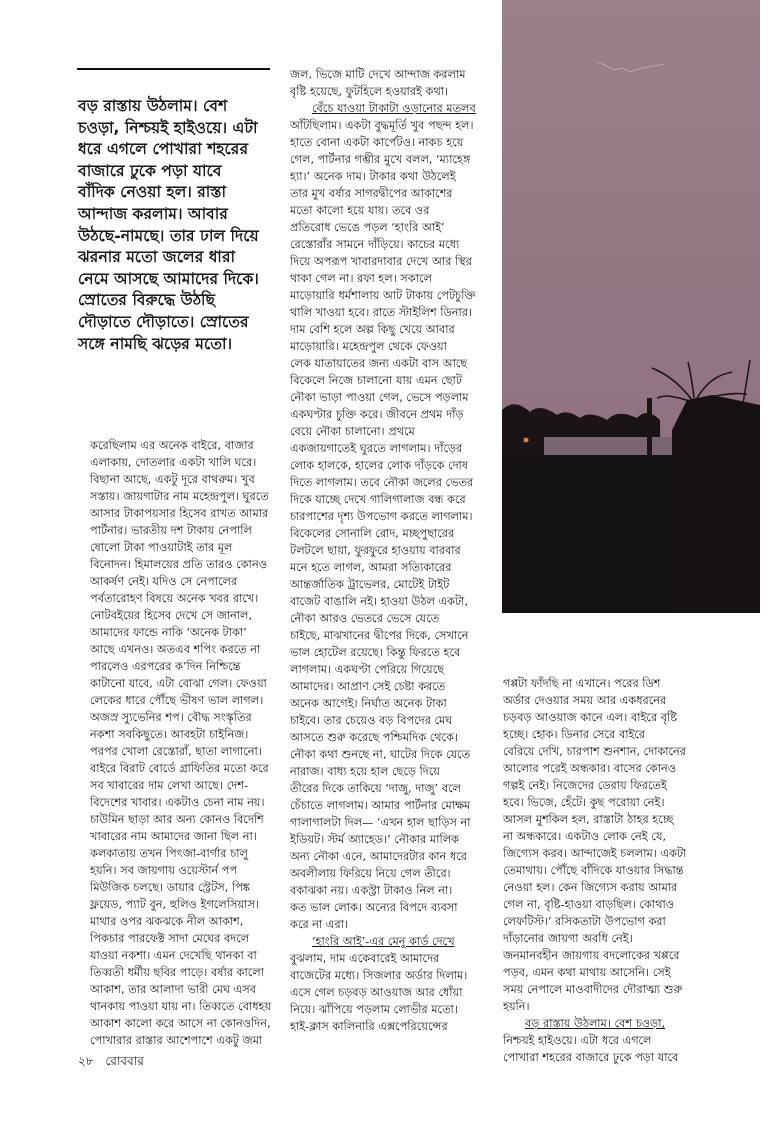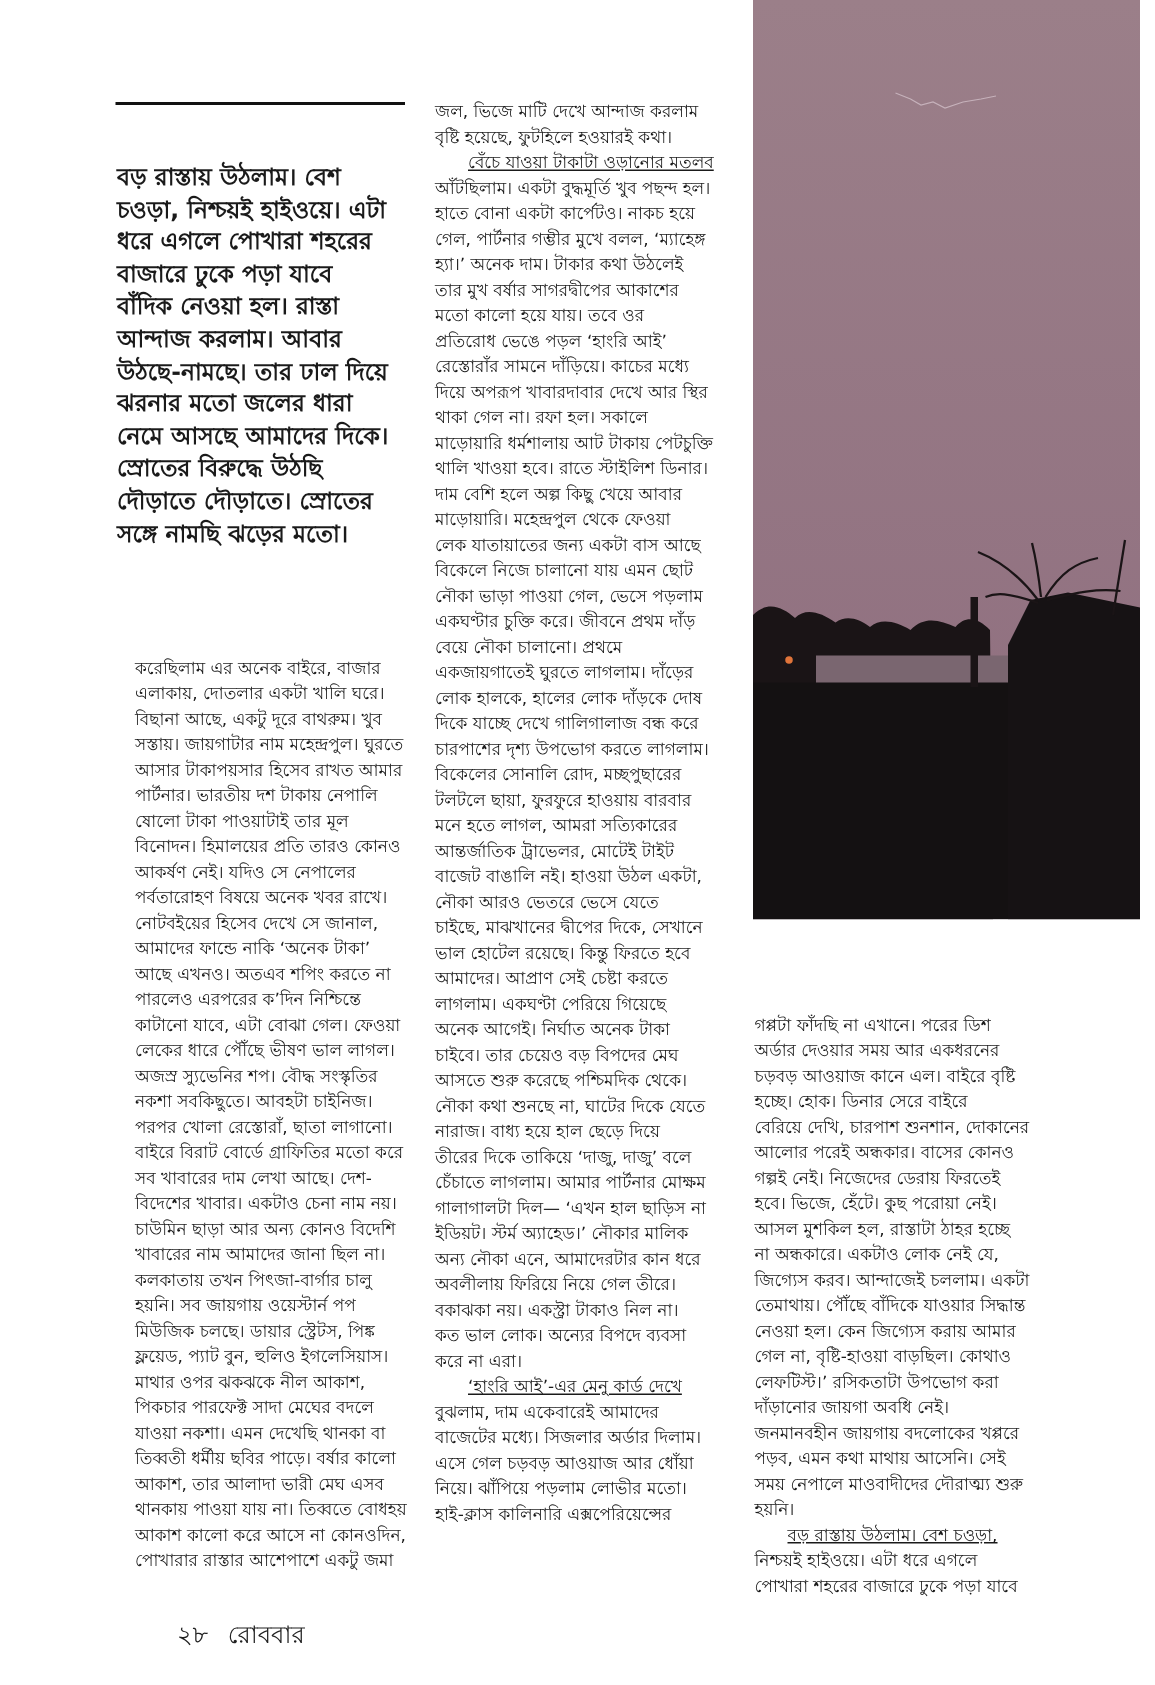--- a/index.html
+++ b/index.html
@@ -5,24 +5,24 @@
   html, body { margin: 0; padding: 0; background: #ffffff; }
   body { width: 770px; height: 1123px; position: relative; overflow: hidden;
          font-family: "DejaVu Sans", sans-serif; color: #1a1a1a; }
   .col { position: absolute; font-size: 11.3px; line-height: 17.0px; }
   .col p { margin: 0; white-space: nowrap; }
   .col p.indent { text-indent: 22px; text-decoration: underline; }
   #col-left { left: 90px; top: 437px; width: 200px; }
   #col-mid  { left: 290px; top: 66px; width: 212px; }
   #col-right{ left: 503px; top: 631px; width: 260px; margin-top: 44px; }
   #pull-rule { position: absolute; left: 77px; top: 68px; width: 193px; height: 2px; background: #111; }
-  #pull-quote { position: absolute; left: 78px; top: 108px; width: 200px;
+  #pull-quote { position: absolute; left: 78px; top: 96px; width: 200px;
                 font-size: 15.6px; line-height: 21.6px; font-weight: bold; }
   #pull-quote p { margin: 0; white-space: nowrap; }
-  #folio { position: absolute; left: 78px; top: 1077px; font-size: 16px; color: #222; margin-left: 40px; }
+  #folio { position: absolute; left: 78px; top: 1052px; font-size: 12px; color: #222; }
   #folio span { margin-right: 8px; }
   #photo { position: absolute; left: 502px; top: 0; width: 258px; height: 613px; overflow: hidden; }
   #photo svg { display: block; }
 </style>
 </head>
 <body>
 
 <div id="photo">
   <svg id="photo-svg" width="258" height="613" viewBox="0 0 258 613">
     <defs>
@@ -124,32 +124,33 @@
     <p>থালি খাওয়া হবে। রাতে স্টাইলিশ ডিনার।</p>
     <p>দাম বেশি হলে অল্প কিছু খেয়ে আবার</p>
     <p>মাড়োয়ারি। মহেন্দ্রপুল থেকে ফেওয়া</p>
     <p>লেক যাতায়াতের জন্য একটা বাস আছে</p>
     <p>বিকেলে নিজে চালানো যায় এমন ছোট</p>
     <p>নৌকা ভাড়া পাওয়া গেল, ভেসে পড়লাম</p>
     <p>একঘণ্টার চুক্তি করে। জীবনে প্রথম দাঁড়</p>
     <p>বেয়ে নৌকা চালানো। প্রথমে</p>
     <p>একজায়গাতেই ঘুরতে লাগলাম। দাঁড়ের</p>
     <p>লোক হালকে, হালের লোক দাঁড়কে দোষ</p>
+    <p>দিতে লাগলাম। তবে নৌকা জলের ভেতর</p>
     <p>দিকে যাচ্ছে দেখে গালিগালাজ বন্ধ করে</p>
     <p>চারপাশের দৃশ্য উপভোগ করতে লাগলাম।</p>
     <p>বিকেলের সোনালি রোদ, মচ্ছপুছারের</p>
     <p>টলটলে ছায়া, ফুরফুরে হাওয়ায় বারবার</p>
     <p>মনে হতে লাগল, আমরা সত্যিকারের</p>
     <p>আন্তর্জাতিক ট্রাভেলর, মোটেই টাইট</p>
     <p>বাজেট বাঙালি নই। হাওয়া উঠল একটা,</p>
     <p>নৌকা আরও ভেতরে ভেসে যেতে</p>
     <p>চাইছে, মাঝখানের দ্বীপের দিকে, সেখানে</p>
     <p>ভাল হোটেল রয়েছে। কিন্তু ফিরতে হবে</p>
+    <p>লাগলাম। একঘণ্টা পেরিয়ে গিয়েছে</p>
     <p>আমাদের। আপ্রাণ সেই চেষ্টা করতে</p>
-    <p>লাগলাম। একঘণ্টা পেরিয়ে গিয়েছে</p>
     <p>অনেক আগেই। নির্ঘাত অনেক টাকা</p>
     <p>চাইবে। তার চেয়েও বড় বিপদের মেঘ</p>
     <p>আসতে শুরু করেছে পশ্চিমদিক থেকে।</p>
     <p>নৌকা কথা শুনছে না, ঘাটের দিকে যেতে</p>
     <p>নারাজ। বাধ্য হয়ে হাল ছেড়ে দিয়ে</p>
     <p>তীরের দিকে তাকিয়ে ‘দাজু, দাজু’ বলে</p>
     <p>চেঁচাতে লাগলাম। আমার পার্টনার মোক্ষম</p>
     <p>গালাগালটা দিল— ‘এখন হাল ছাড়িস না</p>
     <p>ইডিয়ট। স্টর্ম অ্যাহেড।’ নৌকার মালিক</p>
     <p>অন্য নৌকা এনে, আমাদেরটার কান ধরে</p>

